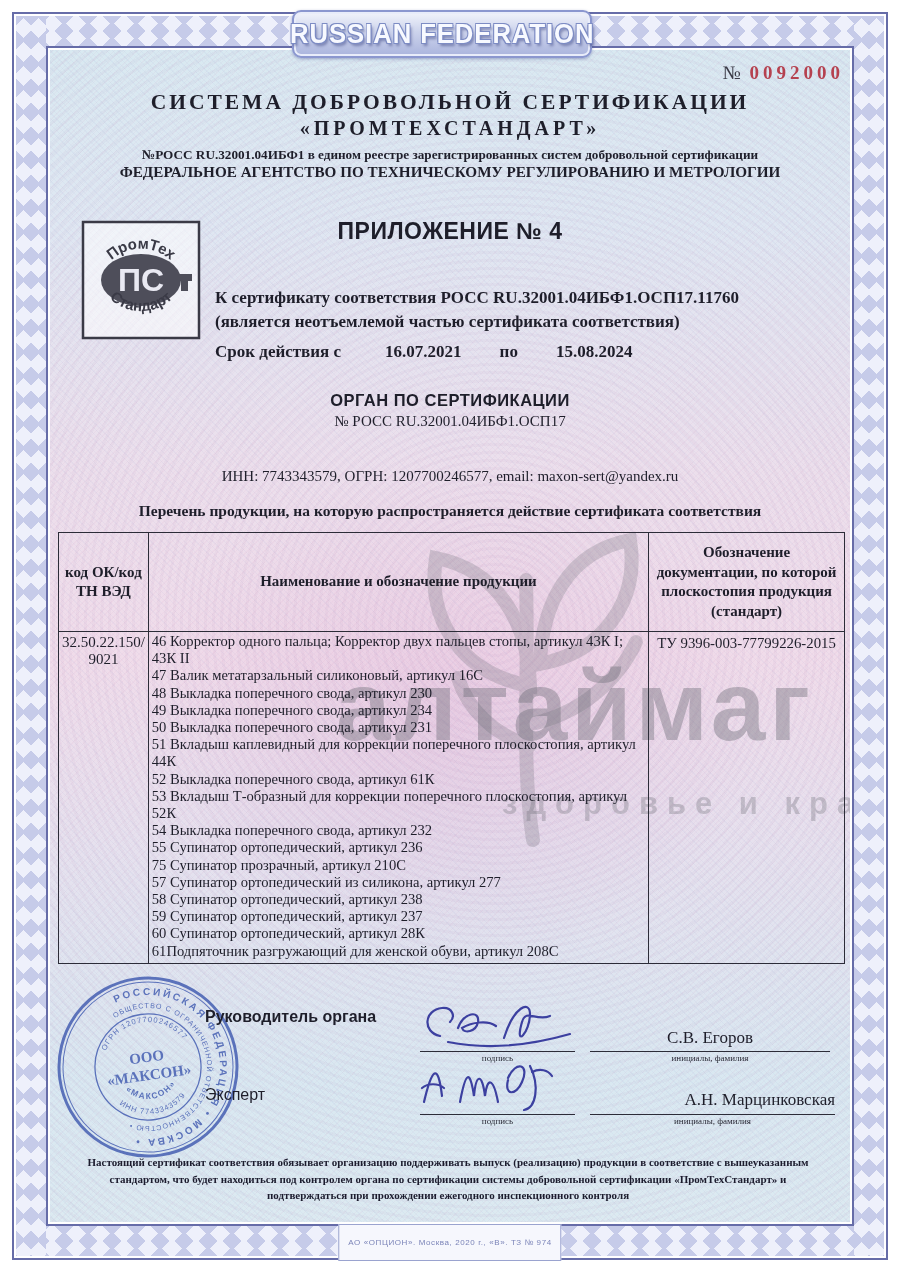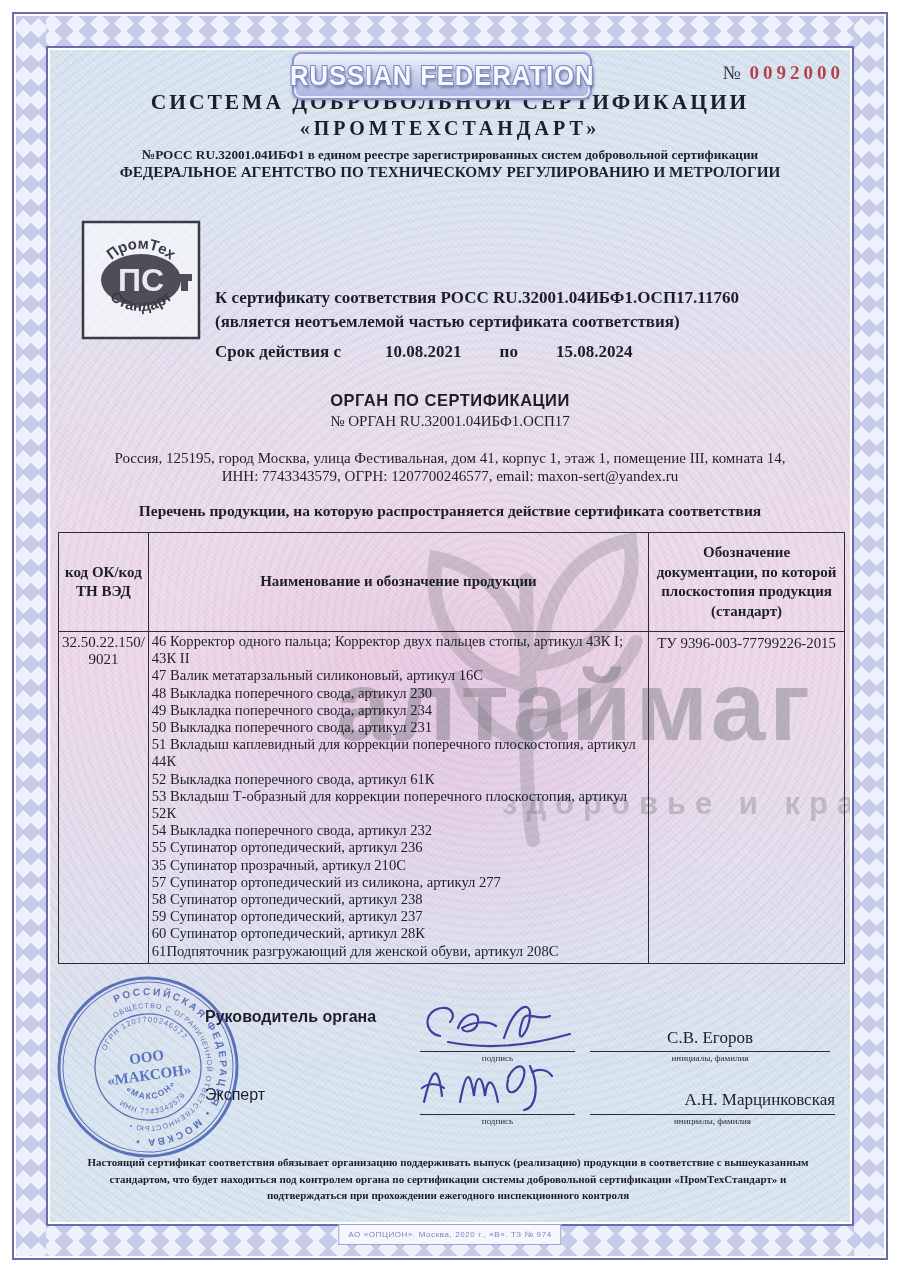--- a/index.html
+++ b/index.html
@@ -43,21 +43,21 @@
 
   .abs{position:absolute;}
   .ink{color:#1e1e2a;}
   .sans{font-family:"Liberation Sans",sans-serif;}
   .center{text-align:center;left:0;right:0;}
 
   
   .banner{position:absolute;left:292px;top:10px;width:296px;height:44px;z-index:6;
     background:linear-gradient(180deg,#f2f4fb 0%,#ccd3ec 45%,#aab4dd 100%);
     border:2px solid #8b97cf;border-radius:9px;box-shadow:inset 0 0 0 2px #e8ecfa,0 1px 3px rgba(90,100,160,.5);
-    display:flex;align-items:center;justify-content:center;margin-top:42px;}
+    display:flex;align-items:center;justify-content:center;}
   .banner span{font-family:"Liberation Sans",sans-serif;font-weight:bold;font-size:27px;letter-spacing:1px;
     color:#f7f9ff;transform:scaleX(.95);white-space:nowrap;
     text-shadow:1px 1px 0 #7d8cc4,-1px -1px 0 #7d8cc4,1px -1px 0 #7d8cc4,-1px 1px 0 #7d8cc4,2px 3px 3px rgba(60,70,130,.55);}
 
   .cert-number{top:12px;right:6px;font-size:19px;letter-spacing:2px;font-weight:bold;}
   .cert-number .no{color:#3a3a46;font-weight:normal;}
   .cert-number .digits{color:#b5414f;letter-spacing:4px;}
 
   .title1{top:40px;font-size:21.5px;font-weight:bold;letter-spacing:3px;}
   .title2{top:67px;font-size:20px;font-weight:bold;letter-spacing:4px;}
@@ -115,21 +115,21 @@
   .sig1-svg{left:368px;top:948px;}
   .sig2-svg{left:362px;top:1002px;}
 
   .stamp{left:5px;top:924px;z-index:3;opacity:.88;transform:rotate(-8deg);}
 
   .footer-note{left:20px;top:1104px;width:756px;margin:0 auto;font-size:11px;font-weight:bold;
     line-height:1.5;text-align:center;color:#1c1c2e;z-index:2;}
 
   .imprint{position:absolute;left:50%;top:1224px;transform:translateX(-50%);z-index:7;
     font-family:"Liberation Sans",sans-serif;font-size:8px;letter-spacing:.6px;color:#7b84b8;
-    background:#f6f7fd;border:1px solid #9aa3cf;padding:5px 9px;white-space:nowrap;}
+    background:#f6f7fd;border:1px solid #9aa3cf;padding:13px 9px;white-space:nowrap;}
 </style>
 </head>
 <body>
 
 <div class="page">
 
   <div class="frame-outer"></div>
   <div class="band band-top"></div>
   <div class="band band-bottom"></div>
   <div class="band band-left"></div>
@@ -157,20 +157,21 @@
 
     <div class="abs cert-number">
       <span class="no">№</span>
       <span class="digits">0092000</span>
     </div>
 
     <div class="abs center title1 ink">СИСТЕМА ДОБРОВОЛЬНОЙ СЕРТИФИКАЦИИ</div>
     <div class="abs center title2 ink">«ПРОМТЕХСТАНДАРТ»</div>
     <div class="abs center registry ink">№РОСС RU.32001.04ИБФ1 в едином реестре зарегистрированных систем добровольной сертификации</div>
     <div class="abs center agency ink">ФЕДЕРАЛЬНОЕ АГЕНТСТВО ПО ТЕХНИЧЕСКОМУ РЕГУЛИРОВАНИЮ И МЕТРОЛОГИИ</div>
+    <div class="abs center appendix sans ink">ПРИЛОЖЕНИЕ № 4</div>
 
     <svg class="abs logo" width="122" height="124" viewBox="0 0 122 124">
       <rect x="3" y="4" width="116" height="116" fill="rgba(255,255,255,0.55)" stroke="#3a3a46" stroke-width="2.5"></rect>
       <defs>
         <path id="arcTop" d="M 20,62 A 42,40 0 0 1 102,62"></path>
         <path id="arcBot" d="M 18,60 A 44,42 0 0 0 104,60"></path>
       </defs>
       <text font-family="Liberation Sans, sans-serif" font-size="15" font-weight="bold" fill="#3a3a46">
         <textPath href="#arcTop" startOffset="50%" text-anchor="middle">ПромТех</textPath>
       </text>
@@ -182,26 +183,25 @@
         <textPath href="#arcBot" startOffset="50%" text-anchor="middle">Стандарт</textPath>
       </text>
     </svg>
 
     <div class="abs cert-ref ink">
       <div>К сертификату соответствия РОСС RU.32001.04ИБФ1.ОСП17.11760</div>
       <div>(является неотъемлемой частью сертификата соответствия)</div>
     </div>
 
     <div class="abs validity ink">
-      <span>Срок действия с</span><span class="gap"></span><span>10.08.2021</span><span class="gap2"></span><span>по</span><span class="gap2"></span><span>15.08.2024</span>
+      <span>Срок действия с</span><span class="gap"></span><span>16.07.2021</span><span class="gap2"></span><span>по</span><span class="gap2"></span><span>15.08.2024</span>
     </div>
 
     <div class="abs center org-title sans ink">ОРГАН ПО СЕРТИФИКАЦИИ</div>
-    <div class="abs center org-number ink">№ ОРГАН RU.32001.04ИБФ1.ОСП17</div>
-    <div class="abs center org-address ink">Россия, 125195, город Москва, улица Фестивальная, дом 41, корпус 1, этаж 1, помещение III, комната 14,</div>
+    <div class="abs center org-number ink">№ РОСС RU.32001.04ИБФ1.ОСП17</div>
     <div class="abs center org-contacts ink">ИНН: 7743343579, ОГРН: 1207700246577, email: maxon-sert@yandex.ru</div>
 
     <div class="abs center products-heading ink">Перечень продукции, на которую распространяется действие сертификата соответствия</div>
 
     <table class="prod-table">
       <tbody>
           <tr>
         <th class="col-code ink">код ОК/код ТН ВЭД</th>
         <th class="col-name ink">Наименование и обозначение продукции</th>
         <th class="col-doc ink">Обозначение документации, по которой плоскостопия продукция (стандарт)</th>
@@ -212,21 +212,21 @@
               <div class="item">46 Корректор одного пальца; Корректор двух пальцев стопы, артикул 43К I; 43К II</div>
               <div class="item">47 Валик метатарзальный силиконовый, артикул 16С</div>
               <div class="item">48 Выкладка поперечного свода, артикул 230</div>
               <div class="item">49 Выкладка поперечного свода, артикул 234</div>
               <div class="item">50 Выкладка поперечного свода, артикул 231</div>
               <div class="item">51 Вкладыш каплевидный для коррекции поперечного плоскостопия, артикул 44К</div>
               <div class="item">52 Выкладка поперечного свода, артикул 61К</div>
               <div class="item">53 Вкладыш Т-образный для коррекции поперечного плоскостопия, артикул 52К</div>
               <div class="item">54 Выкладка поперечного свода, артикул 232</div>
               <div class="item">55 Супинатор ортопедический, артикул 236</div>
-              <div class="item">35 Супинатор прозрачный, артикул 210С</div>
+              <div class="item">75 Супинатор прозрачный, артикул 210С</div>
               <div class="item">57 Супинатор ортопедический из силикона, артикул 277</div>
               <div class="item">58 Супинатор ортопедический, артикул 238</div>
               <div class="item">59 Супинатор ортопедический, артикул 237</div>
               <div class="item">60 Супинатор ортопедический, артикул 28К</div>
               <div class="item">61Подпяточник разгружающий для женской обуви, артикул 208С</div>
             </td>
         <td class="cell-doc ink">ТУ 9396-003-77799226-2015</td>
       </tr>
     </tbody>
       </table>

